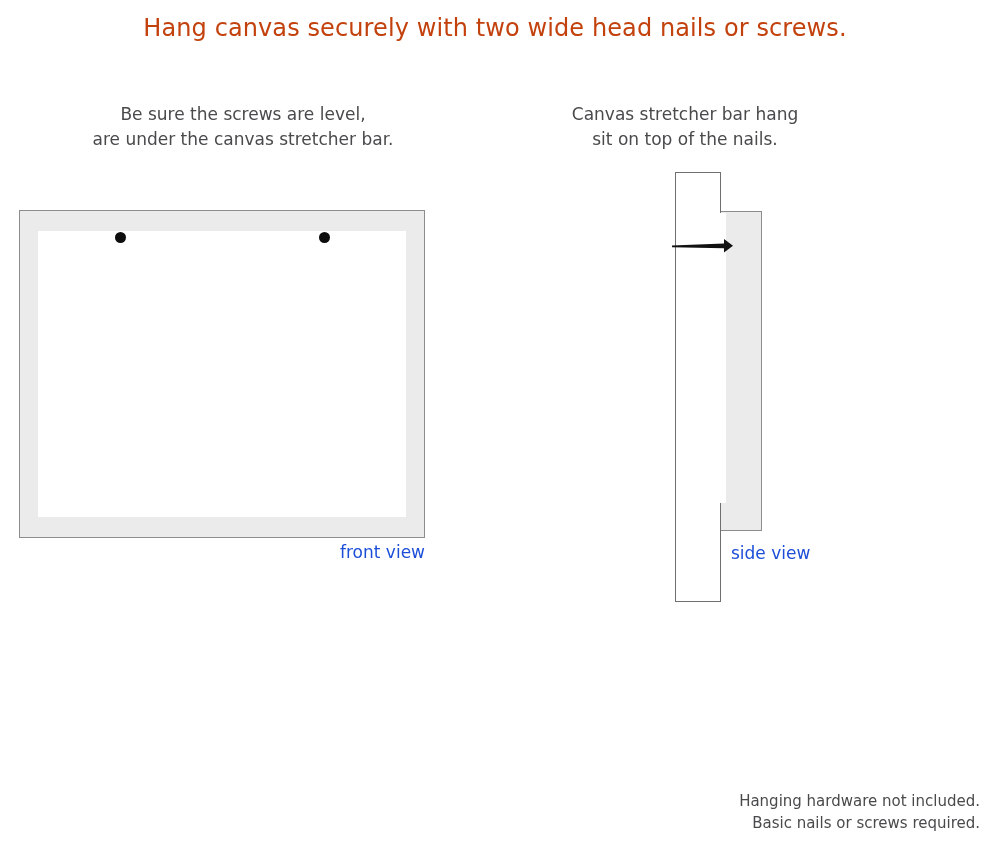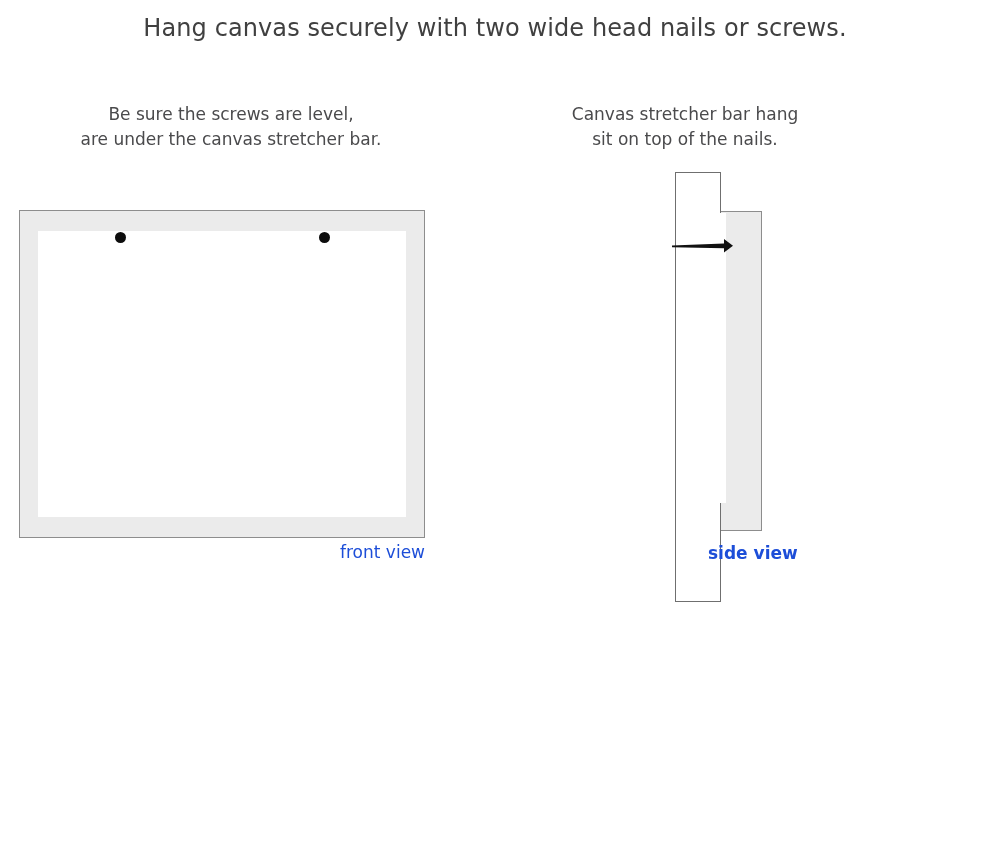--- a/index.html
+++ b/index.html
@@ -26,34 +26,34 @@
   
   .title {
     position: absolute;
     left: 0;
     top: 14px;
     width: 990px;
     text-align: center;
     font-size: 24px;
     font-weight: 400;
     letter-spacing: 0.1px;
-    color: #404040;
+    color: #c2410c;
     white-space: nowrap;
   }
 
   
   .caption {
     position: absolute;
     text-align: center;
     font-size: 17px;
     line-height: 24.5px;
     color: #4a4a4c;
   }
   .caption-left {
-    left: 16px;
+    left: 28px;
     top: 102px;
     width: 430px;
   }
   .caption-right {
     left: 540px;
     top: 102px;
     width: 290px;
   }
   .caption .cl {
     display: block;
@@ -95,24 +95,23 @@
     color: #1d4ed8;
     white-space: nowrap;
   }
   .label-front {
     left: 225px;
     top: 542px;
     width: 200px;
     text-align: right;
   }
   .label-side {
-    left: 708px;
+    left: 731px;
     top: 543px;
     text-align: left;
-    font-weight: bold;
   }
 
   
   .side-canvas {
     position: absolute;
     left: 714px;
     top: 211px;
     width: 48px;
     height: 320px;
     background: #ebebeb;
@@ -188,14 +187,18 @@
   <div class="side-canvas"></div>
   <div class="side-wall"></div>
   <div class="side-canvas-inner"></div>
 
   <svg class="nail" viewBox="0 0 66 20">
     <polygon points="2,9.6 54,7.4 54,3.0 63,9.8 54,16.4 54,12.2 2,11.2" fill="#111111"></polygon>
   </svg>
 
   <div class="view-label label-side">side view</div>
 
+  <div class="footer">
+    <span class="cl">Hanging hardware not included.</span>
+    <span class="cl">Basic nails or screws required.</span>
+  </div>
 
 </div>
 
 </body></html>

